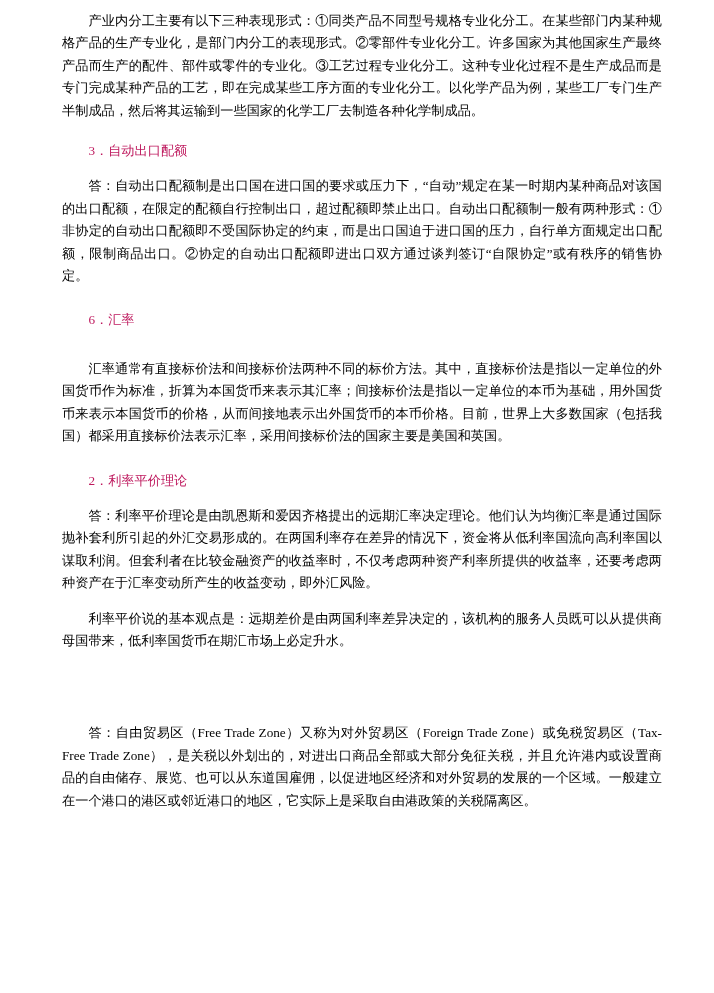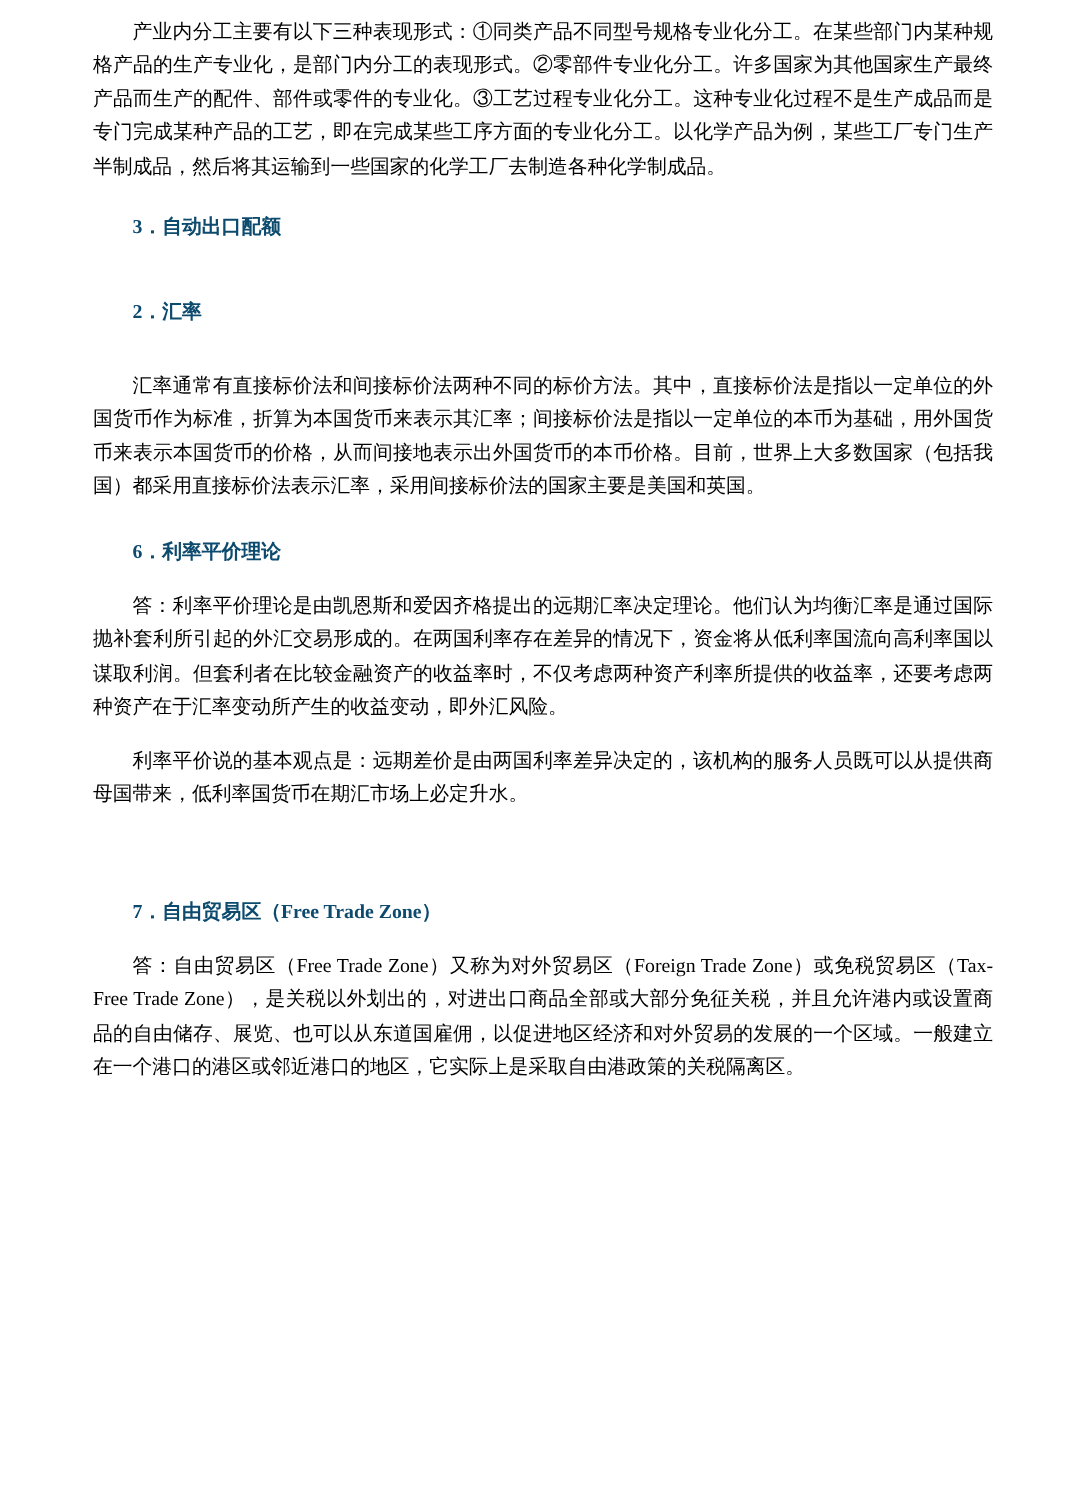--- a/index.html
+++ b/index.html
@@ -23,77 +23,77 @@
   }
   .para {
     font-size: 13.2px;
     line-height: 22.4px;
     text-align: justify;
     text-justify: inter-ideograph;
     margin: 0;
     text-indent: 2em;
   }
   .heading {
-    color: #0c4a6e;
+    color: #be185d;
     font-size: 13.2px;
     line-height: 22.4px;
     margin: 0;
     text-indent: 2em;
-    font-weight: bold;
+    font-weight: normal;
   }
   .blockgap-sm { height: 13px; }
   .blockgap-md { height: 18px; }
   .blockgap-lg { height: 22px; }
 </style>
 </head>
 <body>
 
 <div class="page">
 
   <p class="para">产业内分工主要有以下三种表现形式：①同类产品不同型号规格专业化分工。在某些部门内某种规格产品的生产专业化，是部门内分工的表现形式。②零部件专业化分工。许多国家为其他国家生产最终产品而生产的配件、部件或零件的专业化。③工艺过程专业化分工。这种专业化过程不是生产成品而是专门完成某种产品的工艺，即在完成某些工序方面的专业化分工。以化学产品为例，某些工厂专门生产半制成品，然后将其运输到一些国家的化学工厂去制造各种化学制成品。</p>
 
   <div class="blockgap-md"></div>
 
   <h3 class="heading">3．自动出口配额</h3>
 
   <div class="blockgap-sm"></div>
 
+  <p class="para">答：自动出口配额制是出口国在进口国的要求或压力下，“自动”规定在某一时期内某种商品对该国的出口配额，在限定的配额自行控制出口，超过配额即禁止出口。自动出口配额制一般有两种形式：①非协定的自动出口配额即不受国际协定的约束，而是出口国迫于进口国的压力，自行单方面规定出口配额，限制商品出口。②协定的自动出口配额即进出口双方通过谈判签订“自限协定”或有秩序的销售协定。</p>
 
   <div class="blockgap-lg"></div>
 
-  <h3 class="heading">2．汇率</h3>
+  <h3 class="heading">6．汇率</h3>
 
   <div class="blockgap-sm"></div>
 
 
   <div class="blockgap-sm"></div>
 
   <p class="para">汇率通常有直接标价法和间接标价法两种不同的标价方法。其中，直接标价法是指以一定单位的外国货币作为标准，折算为本国货币来表示其汇率；间接标价法是指以一定单位的本币为基础，用外国货币来表示本国货币的价格，从而间接地表示出外国货币的本币价格。目前，世界上大多数国家（包括我国）都采用直接标价法表示汇率，采用间接标价法的国家主要是美国和英国。</p>
 
   <div class="blockgap-lg"></div>
 
-  <h3 class="heading">6．利率平价理论</h3>
+  <h3 class="heading">2．利率平价理论</h3>
 
   <div class="blockgap-sm"></div>
 
   <p class="para">答：利率平价理论是由凯恩斯和爱因齐格提出的远期汇率决定理论。他们认为均衡汇率是通过国际抛补套利所引起的外汇交易形成的。在两国利率存在差异的情况下，资金将从低利率国流向高利率国以谋取利润。但套利者在比较金融资产的收益率时，不仅考虑两种资产利率所提供的收益率，还要考虑两种资产在于汇率变动所产生的收益变动，即外汇风险。</p>
 
   <div class="blockgap-sm"></div>
 
   <p class="para">利率平价说的基本观点是：远期差价是由两国利率差异决定的，该机构的服务人员既可以从提供商母国带来，低利率国货币在期汇市场上必定升水。</p>
 
   <div class="blockgap-lg"></div>
 
 
   <div class="blockgap-sm"></div>
 
 
   <div class="blockgap-lg"></div>
 
-  <h3 class="heading">7．自由贸易区（Free Trade Zone）</h3>
 
   <div class="blockgap-sm"></div>
 
   <p class="para">答：自由贸易区（Free Trade Zone）又称为对外贸易区（Foreign Trade Zone）或免税贸易区（Tax-Free Trade Zone），是关税以外划出的，对进出口商品全部或大部分免征关税，并且允许港内或设置商品的自由储存、展览、也可以从东道国雇佣，以促进地区经济和对外贸易的发展的一个区域。一般建立在一个港口的港区或邻近港口的地区，它实际上是采取自由港政策的关税隔离区。</p>
 
   <div class="blockgap-sm"></div>
 
 </div>
 
 </body></html>

